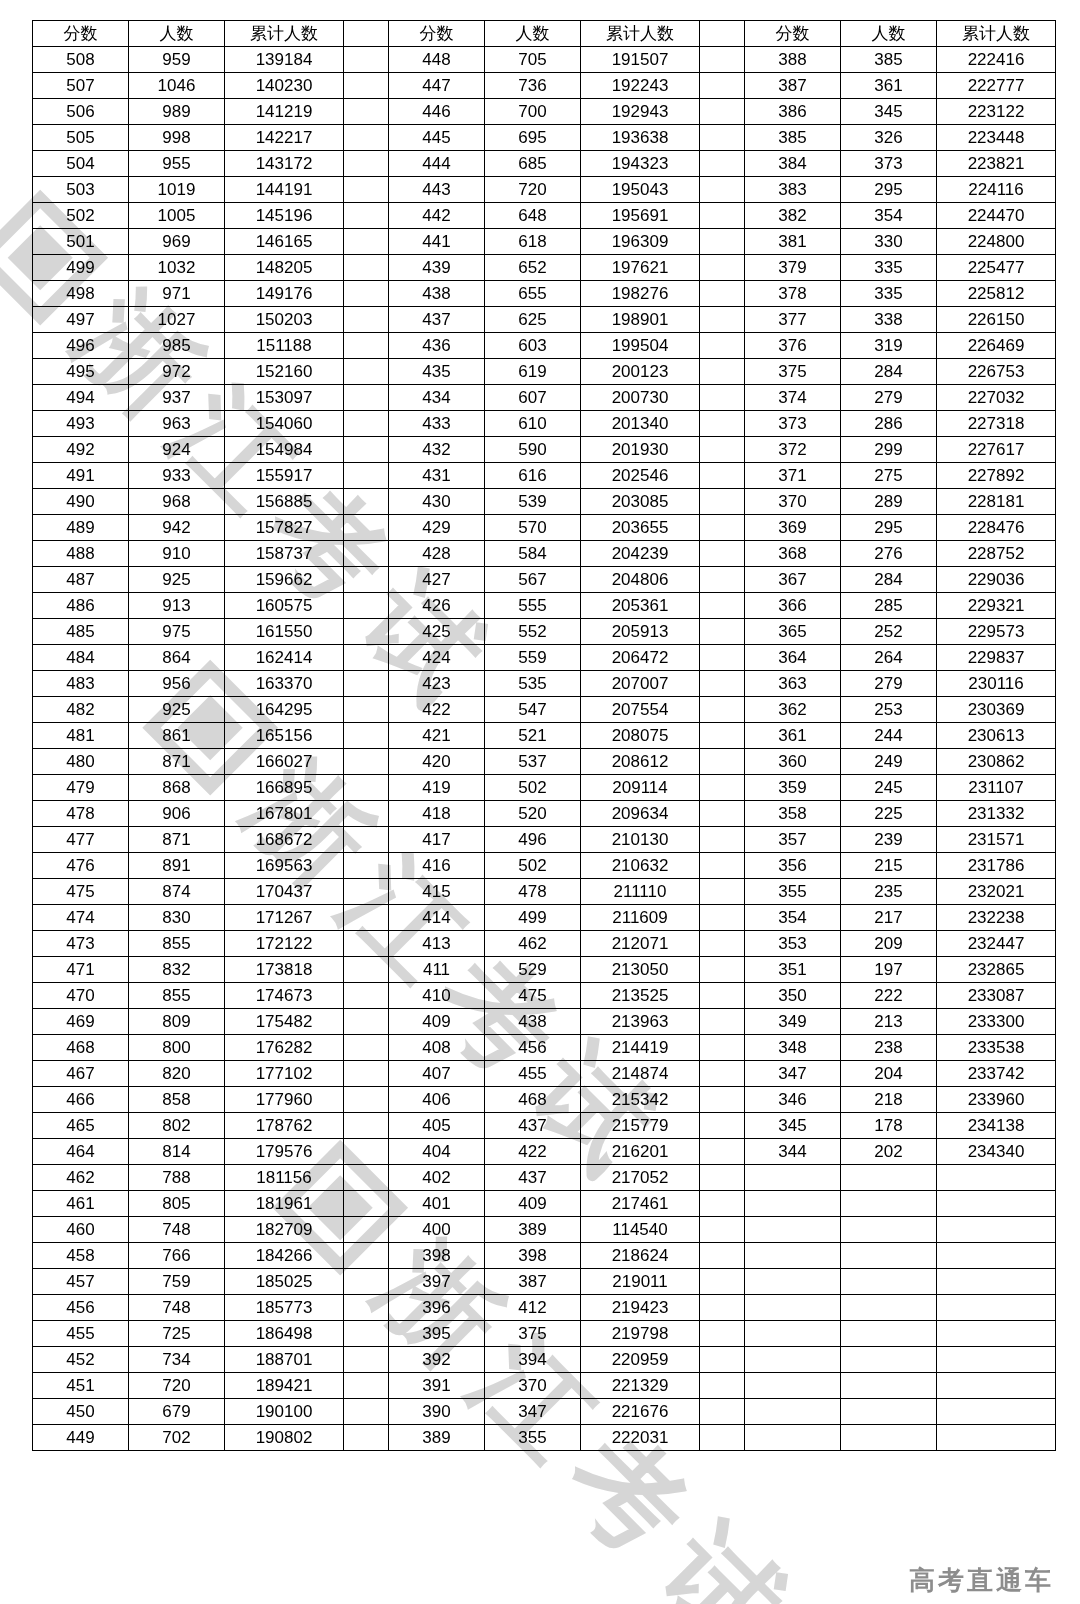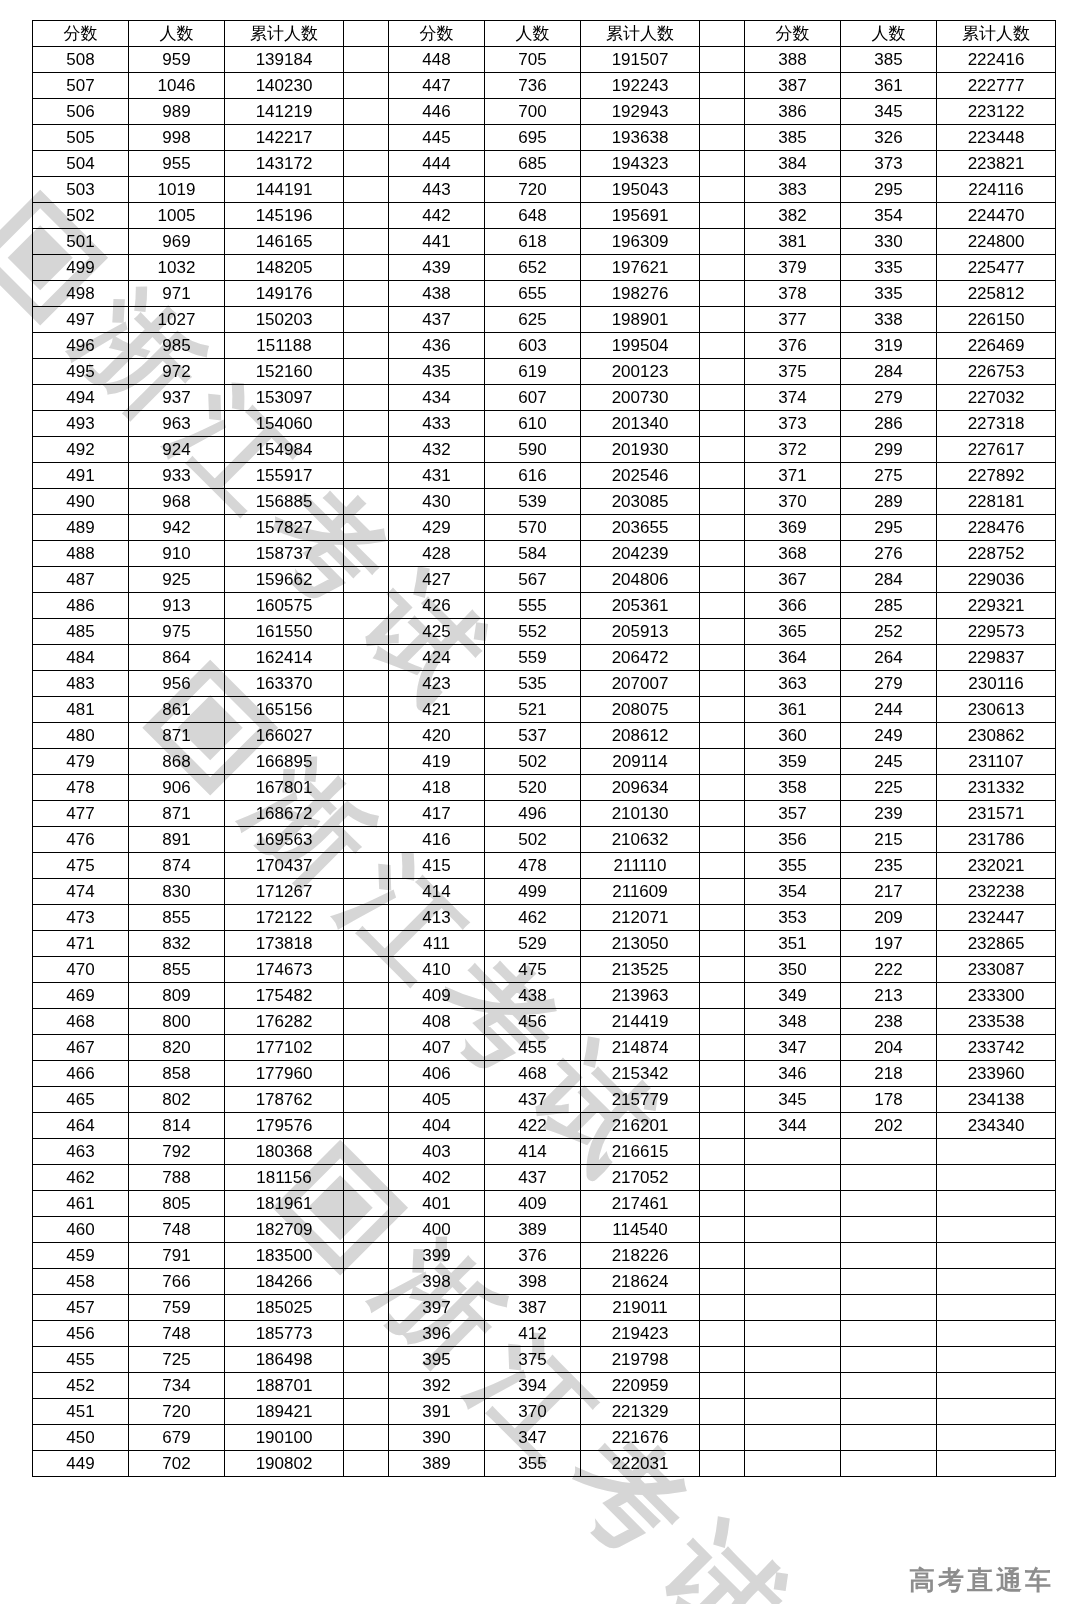--- a/index.html
+++ b/index.html
@@ -450,20 +450,33 @@
           <td></td>
           <td>423</td>
           <td>535</td>
           <td>207007</td>
           <td></td>
           <td>363</td>
           <td>279</td>
           <td>230116</td>
         </tr>
         <tr>
+          <td>482</td>
+          <td>925</td>
+          <td>164295</td>
+          <td></td>
+          <td>422</td>
+          <td>547</td>
+          <td>207554</td>
+          <td></td>
+          <td>362</td>
+          <td>253</td>
+          <td>230369</td>
+        </tr>
+        <tr>
           <td>481</td>
           <td>861</td>
           <td>165156</td>
           <td></td>
           <td>421</td>
           <td>521</td>
           <td>208075</td>
           <td></td>
           <td>361</td>
           <td>244</td>
@@ -671,33 +684,20 @@
           <td></td>
           <td>404</td>
           <td>422</td>
           <td>216201</td>
           <td></td>
           <td>344</td>
           <td>202</td>
           <td>234340</td>
         </tr>
         <tr>
-          <td>463</td>
-          <td>792</td>
-          <td>180368</td>
-          <td></td>
-          <td>403</td>
-          <td>414</td>
-          <td>216615</td>
-          <td></td>
-          <td></td>
-          <td></td>
-          <td></td>
-        </tr>
-        <tr>
           <td>462</td>
           <td>788</td>
           <td>181156</td>
           <td></td>
           <td>402</td>
           <td>437</td>
           <td>217052</td>
           <td></td>
           <td></td>
           <td></td>
@@ -717,33 +717,20 @@
           <td></td>
         </tr>
         <tr>
           <td>460</td>
           <td>748</td>
           <td>182709</td>
           <td></td>
           <td>400</td>
           <td>389</td>
           <td>114540</td>
-          <td></td>
-          <td></td>
-          <td></td>
-          <td></td>
-        </tr>
-        <tr>
-          <td>459</td>
-          <td>791</td>
-          <td>183500</td>
-          <td></td>
-          <td>399</td>
-          <td>376</td>
-          <td>218226</td>
           <td></td>
           <td></td>
           <td></td>
           <td></td>
         </tr>
         <tr>
           <td>458</td>
           <td>766</td>
           <td>184266</td>
           <td></td>

